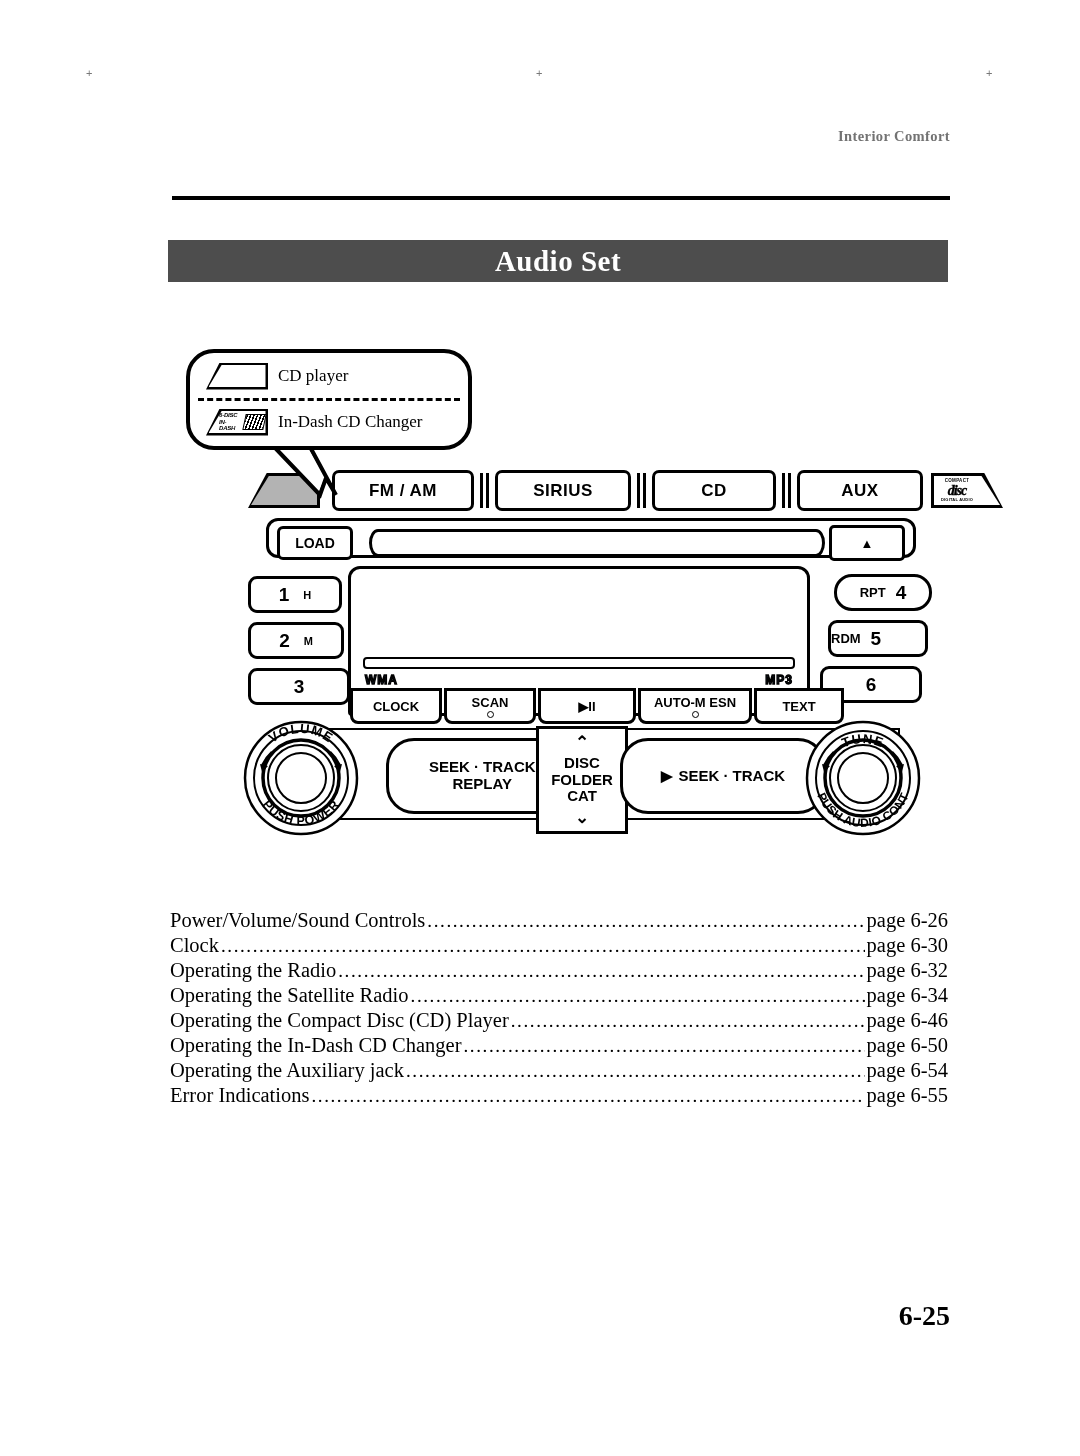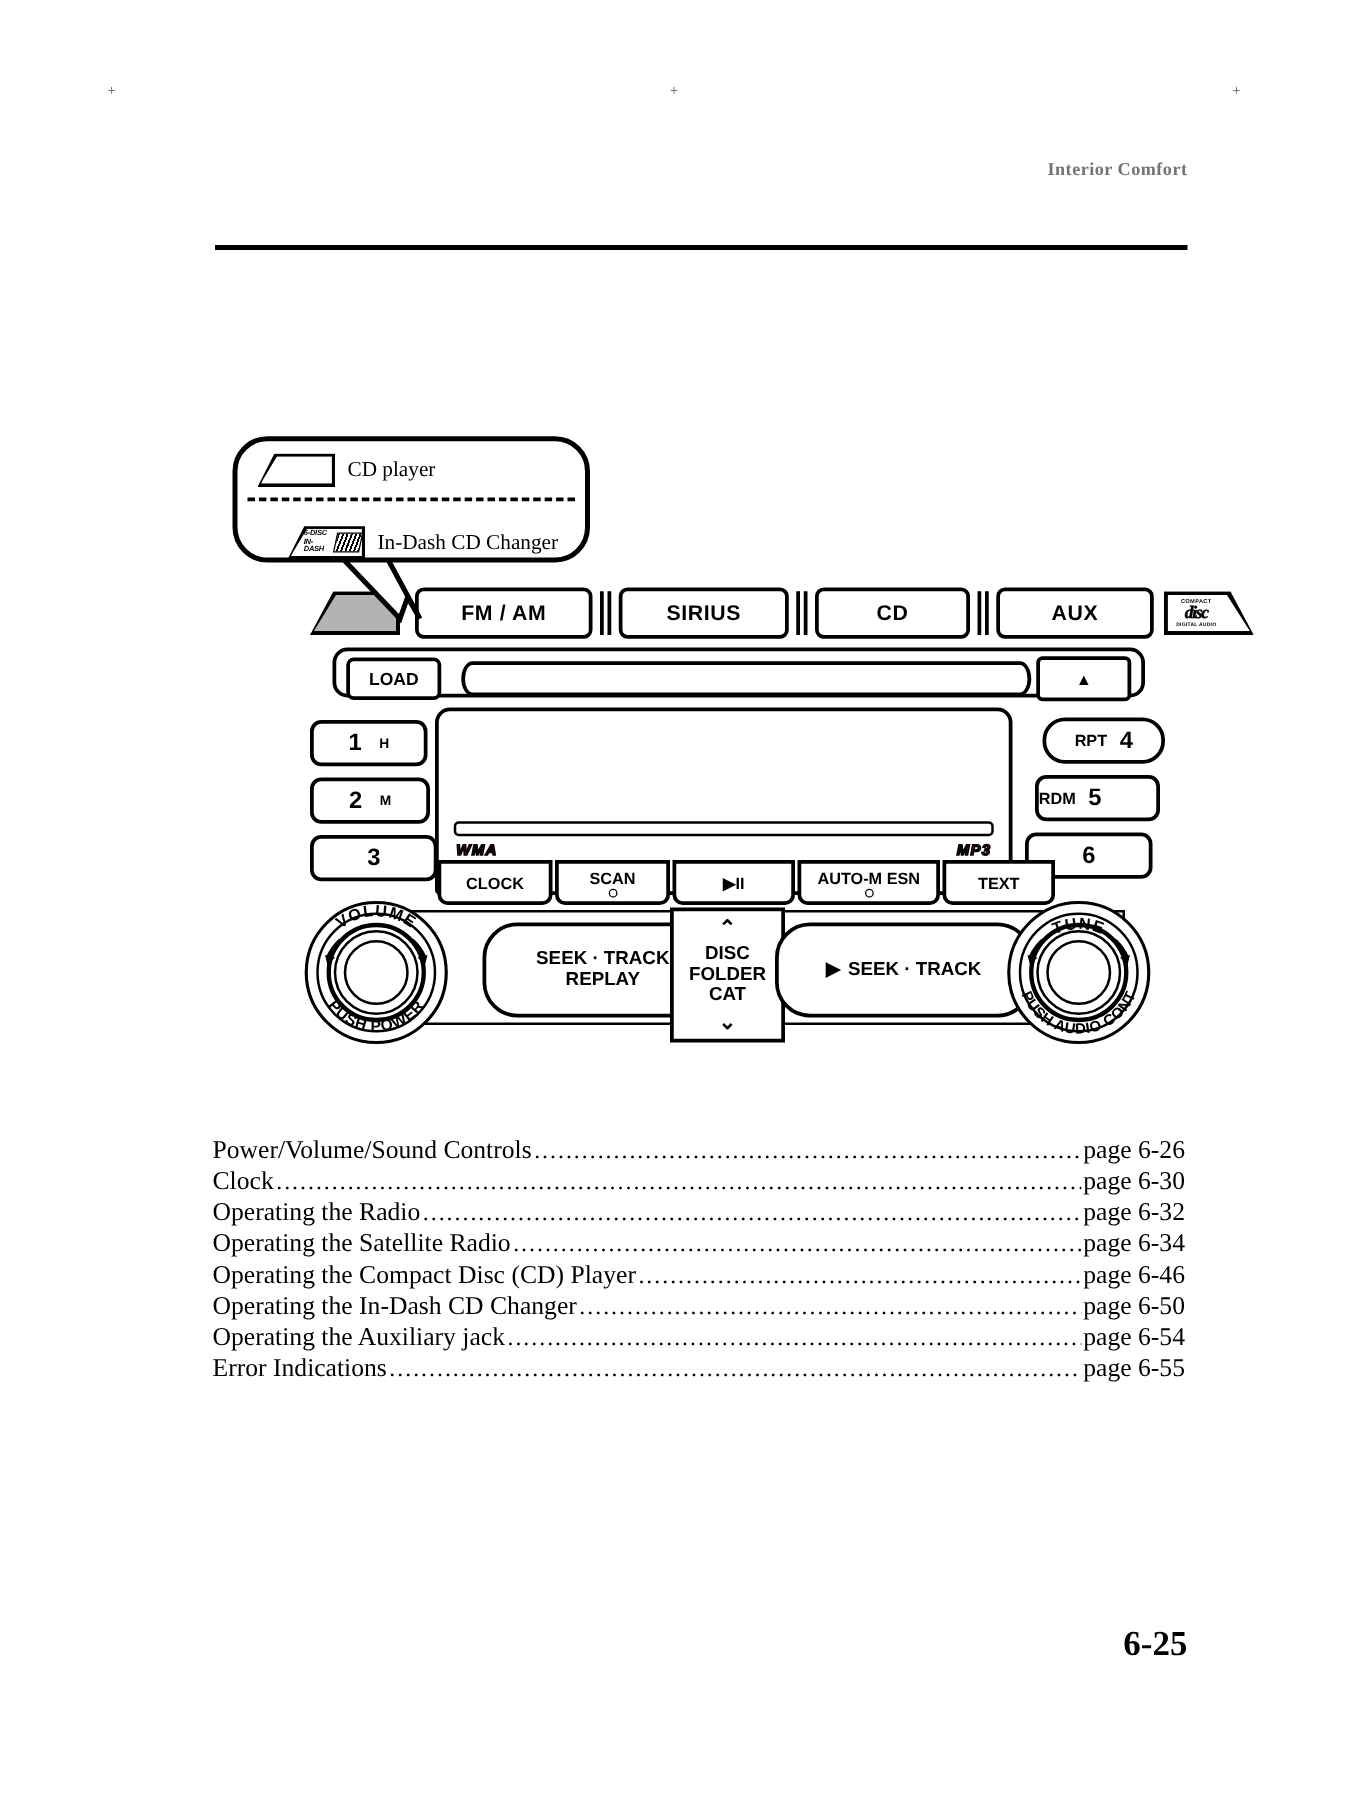--- a/index.html
+++ b/index.html
@@ -24,21 +24,21 @@
   
   .banner{position:absolute;left:168px;top:240px;width:780px;height:42px;background:#4d4d4d;
           display:flex;align-items:center;justify-content:center;}
   .banner-text{color:#fff;font-family:"Liberation Serif",serif;font-weight:bold;font-size:29px;letter-spacing:.5px;}
 
   
   .callout{position:absolute;left:186px;top:349px;width:278px;height:93px;
            border:4px solid #000;border-radius:28px;background:#fff;z-index:6;}
   .callout-row{position:absolute;left:0;width:100%;height:46px;display:flex;align-items:center;}
   .callout-row.r1{top:0;}
-  .callout-row.r2{top:58px;margin-left:24px;}
+  .callout-row.r2{top:46px;}
   .callout-div{position:absolute;left:8px;right:8px;top:45px;height:0;
                border-top:3.5px dashed #000;}
   .co-label{font-family:"Liberation Serif",serif;font-size:17px;color:#000;margin-left:10px;white-space:nowrap;}
 
   
   .ico-trap{width:62px;height:27px;margin-left:16px;position:relative;flex:none;}
   .ico-trap .shape-fill{position:absolute;inset:0;background:#000;
      -webkit-clip-path:polygon(22% 0,100% 0,100% 100%,0 100%);clip-path:polygon(22% 0,100% 0,100% 100%,0 100%);}
   .ico-trap .shape-inner{position:absolute;left:2.5px;top:2.5px;right:2.5px;bottom:2.5px;background:#fff;
      -webkit-clip-path:polygon(23% 0,100% 0,100% 100%,0 100%);clip-path:polygon(23% 0,100% 0,100% 100%,0 100%);}
@@ -87,21 +87,21 @@
 
   
   .loadrow{border:3px solid #000;border-radius:12px;background:#fff;}
   .slot{border:3px solid #000;border-radius:9px/14px;background:#fff;}
 
   
   .display{border:3px solid #000;border-radius:10px;background:#fff;}
   .dispbar{position:absolute;border:2px solid #000;border-radius:4px;height:8px;background:#fff;}
 
   .fmt{position:absolute;font-family:"Liberation Sans",sans-serif;font-weight:bold;font-size:12px;
-       font-style:italic;color:#7f1d1d;-webkit-text-stroke:1.3px #000;letter-spacing:1px;}
+       color:#0f172a;-webkit-text-stroke:1.3px #000;letter-spacing:1px;}
 
   
   .preset{height:31px;border:3px solid #000;border-radius:9px;background:#fff;position:absolute;
           display:flex;align-items:center;justify-content:center;font-family:"Liberation Sans",sans-serif;
           font-weight:bold;}
   .preset .num{font-size:19px;}
   .preset .sub{font-size:11px;margin-left:14px;}
   .preset .pre{font-size:13px;margin-right:10px;}
 
   
@@ -144,20 +144,23 @@
 
   <div class="cmark" style="left:86px;top:68px;">+</div>
   <div class="cmark" style="left:536px;top:68px;">+</div>
   <div class="cmark" style="left:986px;top:68px;">+</div>
 
   <div class="hdr">
     <div class="hdr-kicker">Interior Comfort</div>
   </div>
   <div class="hdr-rule"></div>
 
+  <div class="banner">
+    <div class="banner-text">Audio Set</div>
+  </div>
 
   <svg class="ptr" style="left:240px;top:420px;width:150px;height:90px;" viewBox="0 0 150 90">
     <path d="M18 10 L80 74 L86 58 L96 74 L62 12 Z" fill="#000"></path>
     <path d="M18 10 L80 74 L86 58 L96 74 L62 12 Z" fill="#fff" transform="translate(3,0) scale(0.97)" opacity="0"></path>
     <path d="M20 11 L79 72 L85 57 L93 71 L60 13 Z" fill="#fff"></path>
     <path d="M18 10 L80 75 L86 58 L96 75 L62 12 Z" fill="none" stroke="#000" stroke-width="4"></path>
   </svg>
 
   <div class="callout">
     <div class="callout-row r1">

